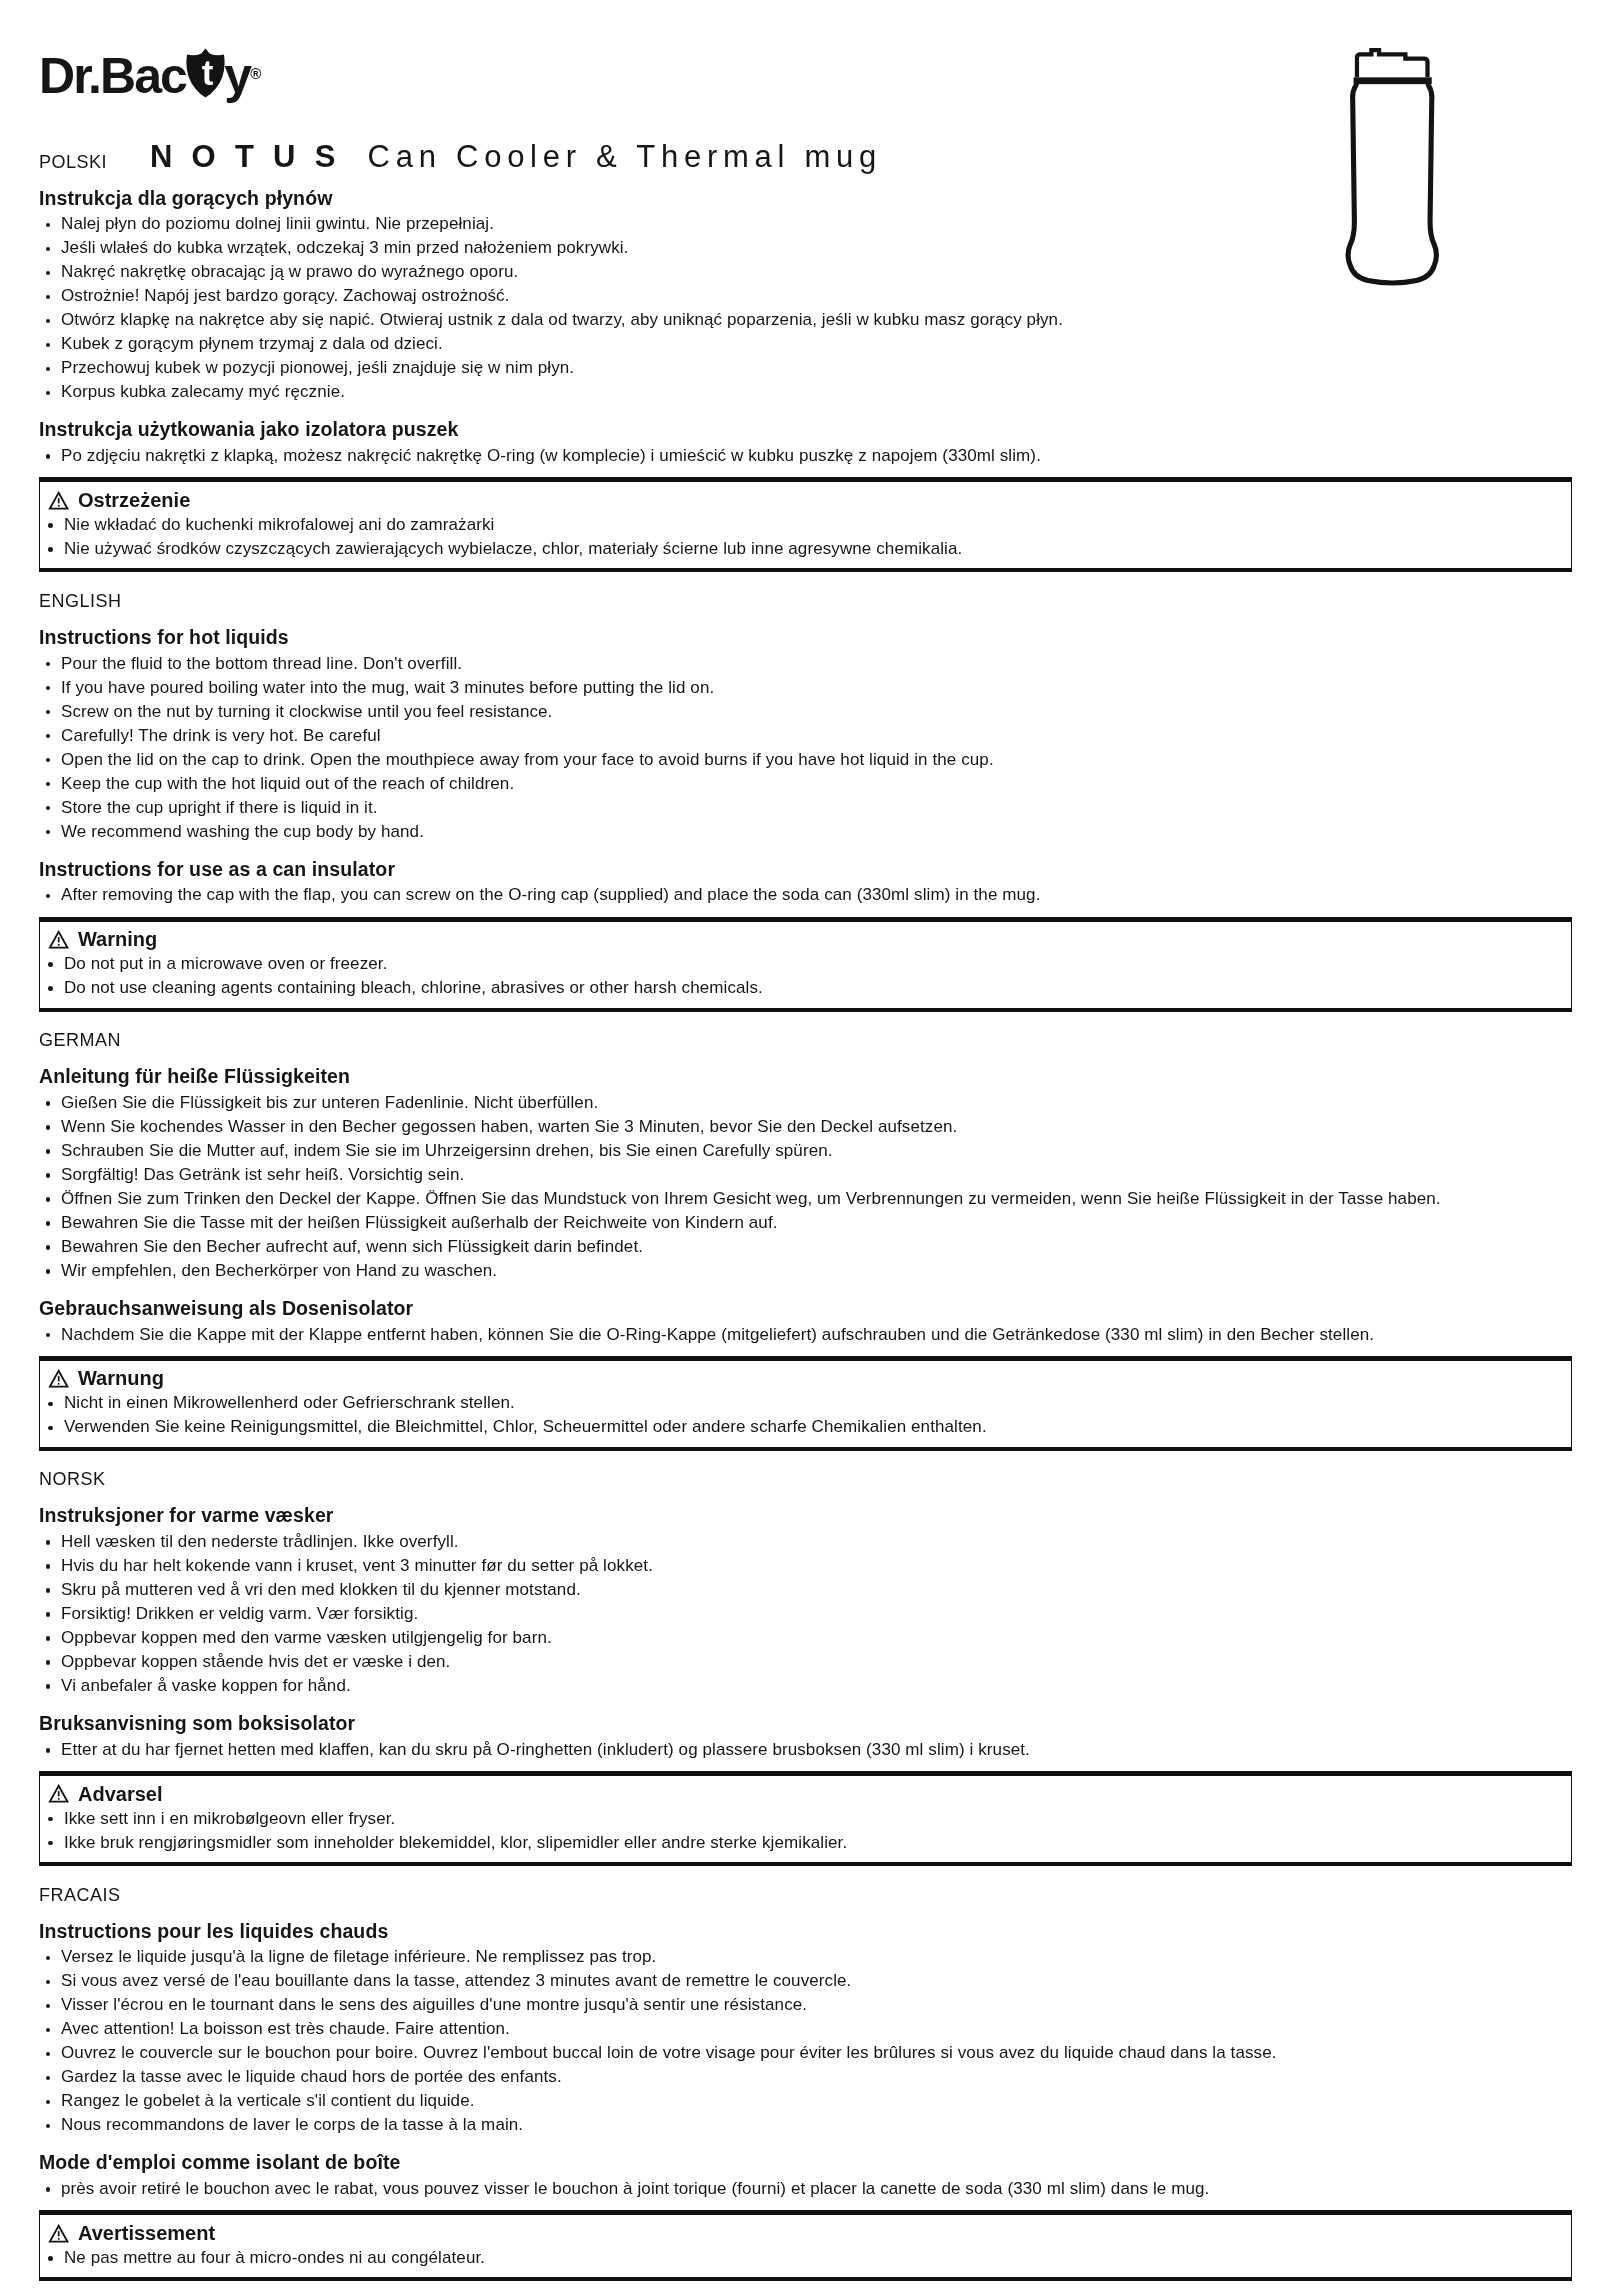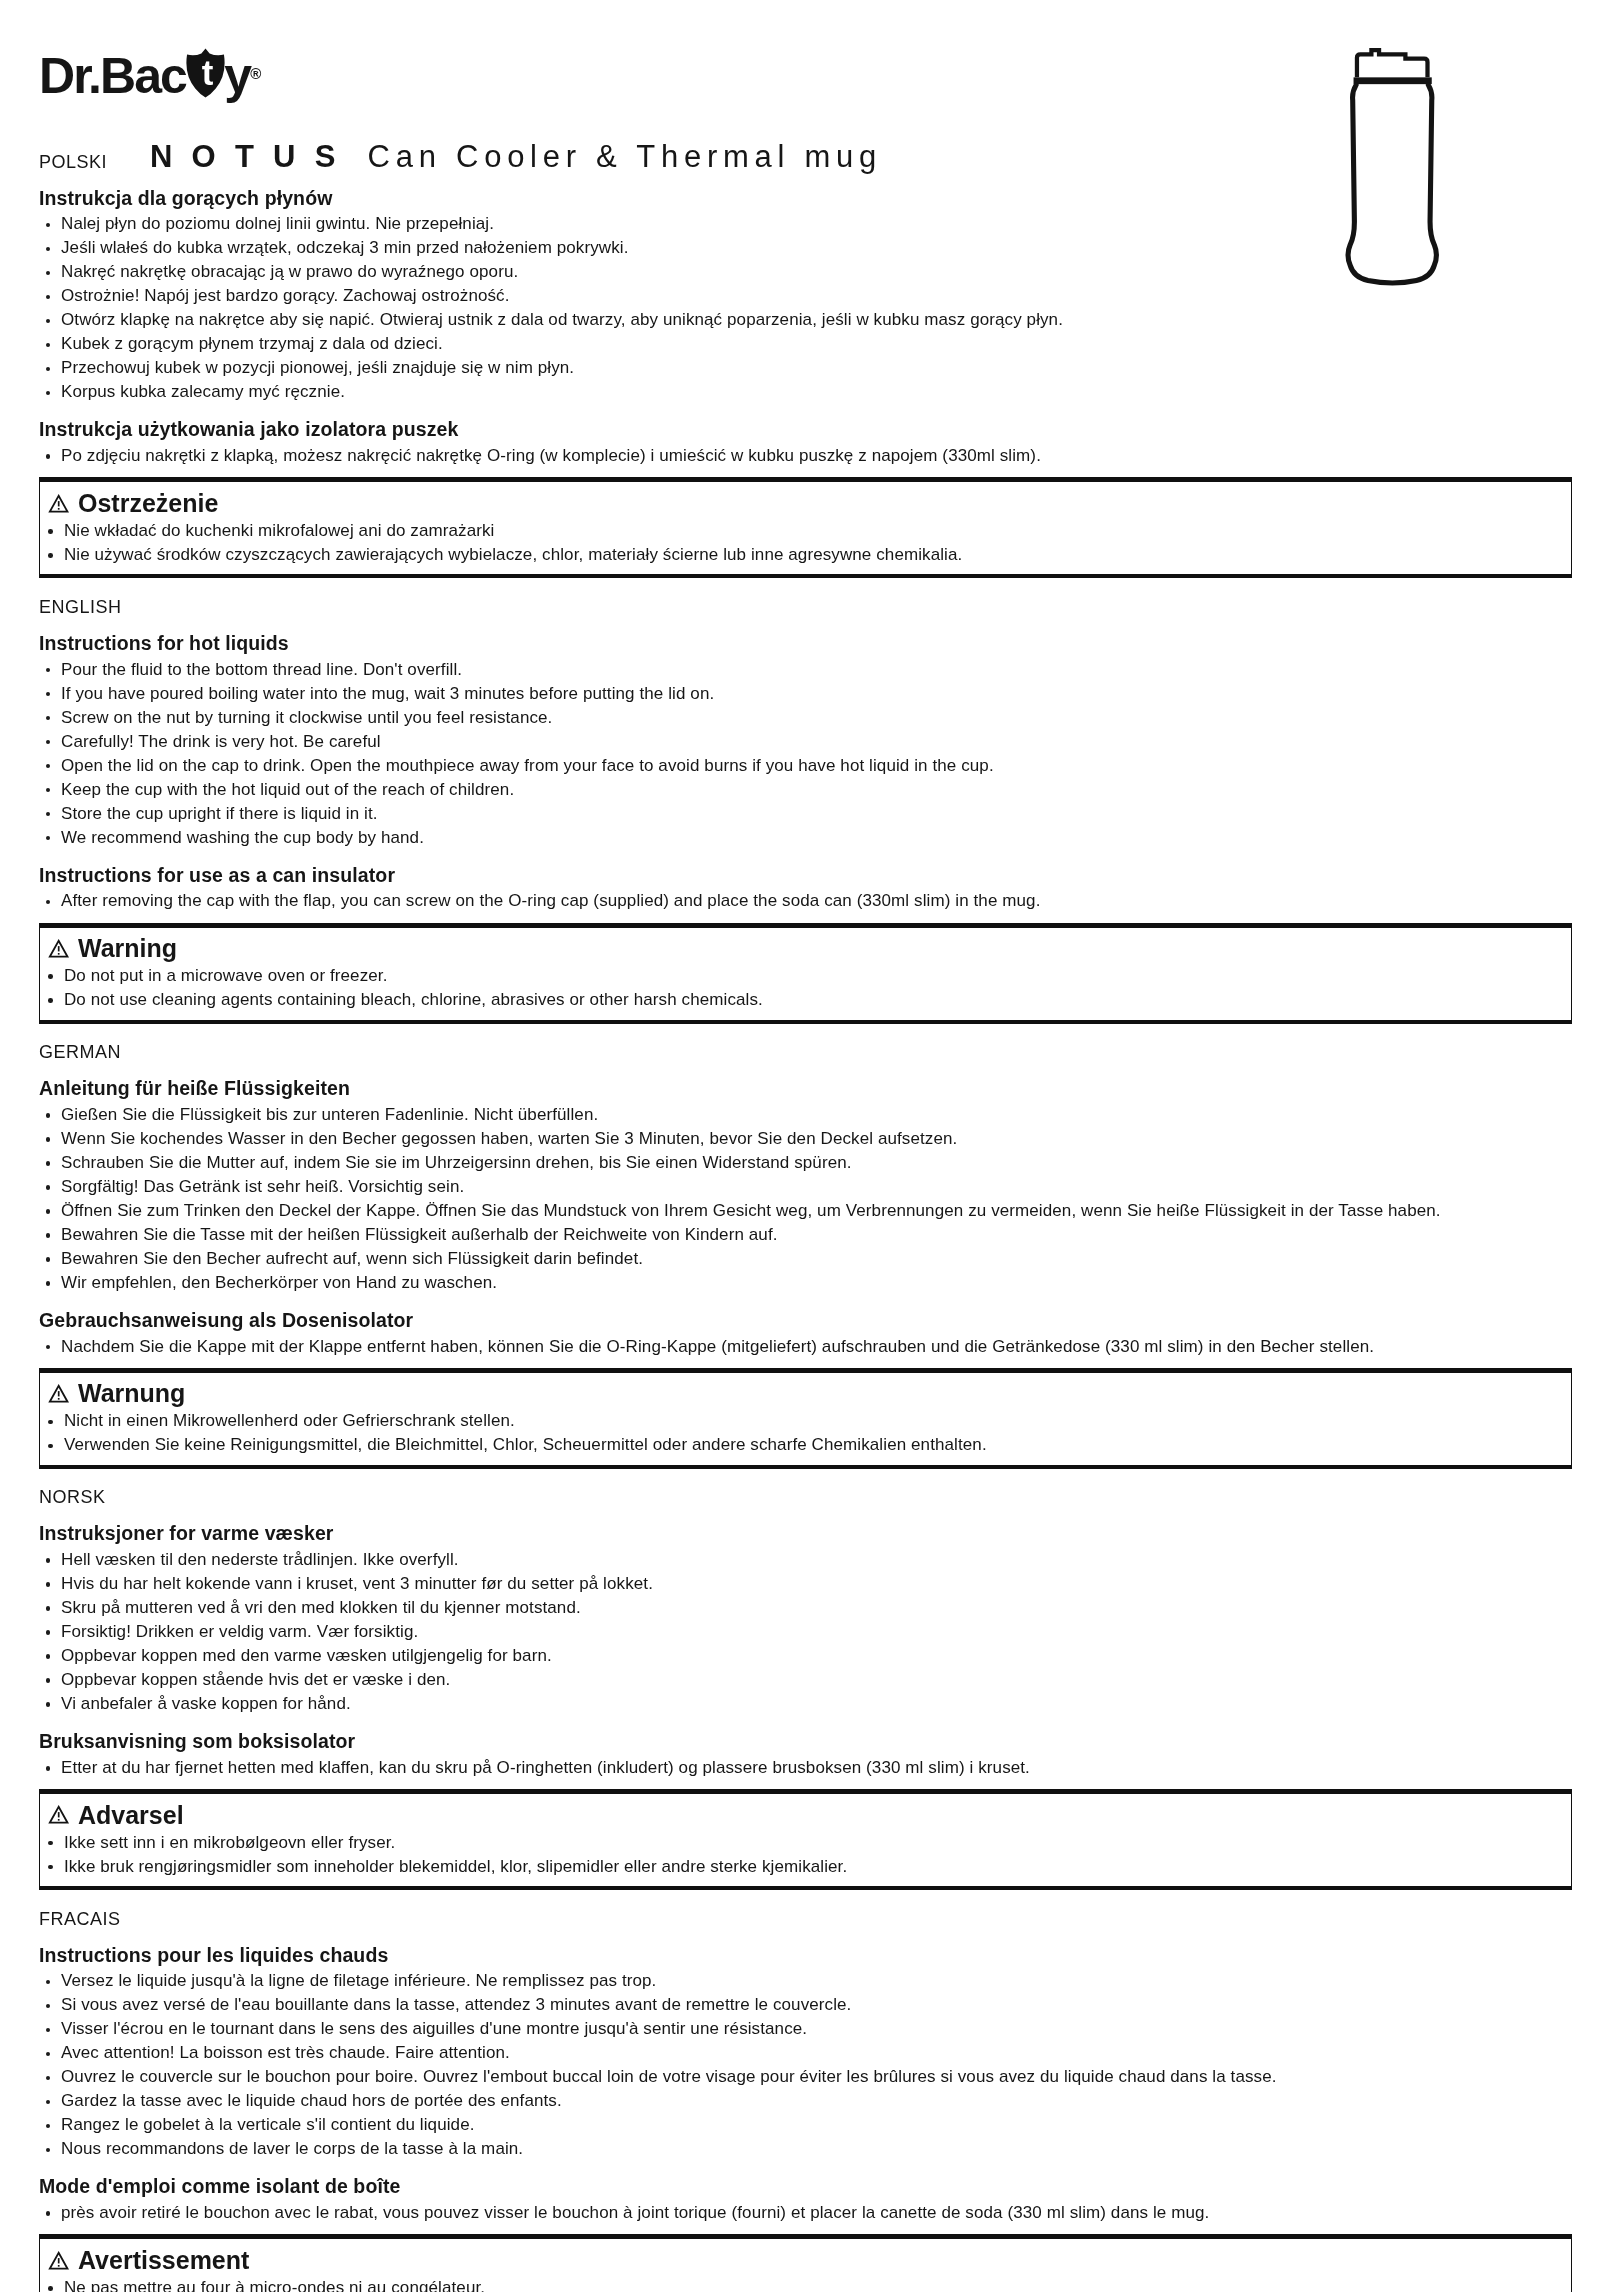--- a/index.html
+++ b/index.html
@@ -22,21 +22,21 @@
   .lang-label{font-size:18px;margin-top:18.6px;letter-spacing:0.5px;}
   .sec-title{font-size:19.5px;font-weight:bold;margin:14px 0 2.8px 0;letter-spacing:0.1px;}
   ul.bullets{list-style:none;margin:0;padding:0;}
   ul.bullets li{position:relative;padding-left:22px;font-size:17px;line-height:24px;letter-spacing:0.1px;}
   ul.bullets li::before{content:"";position:absolute;left:6.5px;top:10.2px;width:4.6px;height:4.6px;background:#1b1b1b;border-radius:50%;}
   .warning-box{
     margin-top:9.3px;border:1.9px solid #101010;border-top-width:5.6px;border-bottom-width:4.6px;
     padding:3.7px 11px 7.4px 1.9px;
   }
   .warning-head{display:flex;align-items:center;gap:8.3px;padding-left:6.5px;margin:2.8px 0 0.9px 0;}
-  .warn-title{font-weight:bold;font-size:25px;}
+  .warn-title{font-weight:bold;font-size:20px;}
   .warn-icon{display:inline-flex;}
 </style>
 </head>
 <body>
 
 <div class="page">
 
   <div class="header">
     <div class="brand-row">
       <div class="brand">
@@ -128,21 +128,21 @@
         </ul>
     </div>
   </section>
 
   <section>
     <div class="lang-label">GERMAN</div>
     <h2 class="sec-title">Anleitung für heiße Flüssigkeiten</h2>
     <ul class="bullets">
         <li>Gießen Sie die Flüssigkeit bis zur unteren Fadenlinie. Nicht überfüllen.</li>
         <li>Wenn Sie kochendes Wasser in den Becher gegossen haben, warten Sie 3 Minuten, bevor Sie den Deckel aufsetzen.</li>
-        <li>Schrauben Sie die Mutter auf, indem Sie sie im Uhrzeigersinn drehen, bis Sie einen Widerstand spüren.</li>
+        <li>Schrauben Sie die Mutter auf, indem Sie sie im Uhrzeigersinn drehen, bis Sie einen Carefully spüren.</li>
         <li>Sorgfältig! Das Getränk ist sehr heiß. Vorsichtig sein.</li>
         <li>Öffnen Sie zum Trinken den Deckel der Kappe. Öffnen Sie das Mundstuck von Ihrem Gesicht weg, um Verbrennungen zu vermeiden, wenn Sie heiße Flüssigkeit in der Tasse haben.</li>
         <li>Bewahren Sie die Tasse mit der heißen Flüssigkeit außerhalb der Reichweite von Kindern auf.</li>
         <li>Bewahren Sie den Becher aufrecht auf, wenn sich Flüssigkeit darin befindet.</li>
         <li>Wir empfehlen, den Becherkörper von Hand zu waschen.</li>
       </ul>
     <h2 class="sec-title">Gebrauchsanweisung als Dosenisolator</h2>
     <ul class="bullets">
         <li>Nachdem Sie die Kappe mit der Klappe entfernt haben, können Sie die O-Ring-Kappe (mitgeliefert) aufschrauben und die Getränkedose (330 ml slim) in den Becher stellen.</li>
       </ul>

